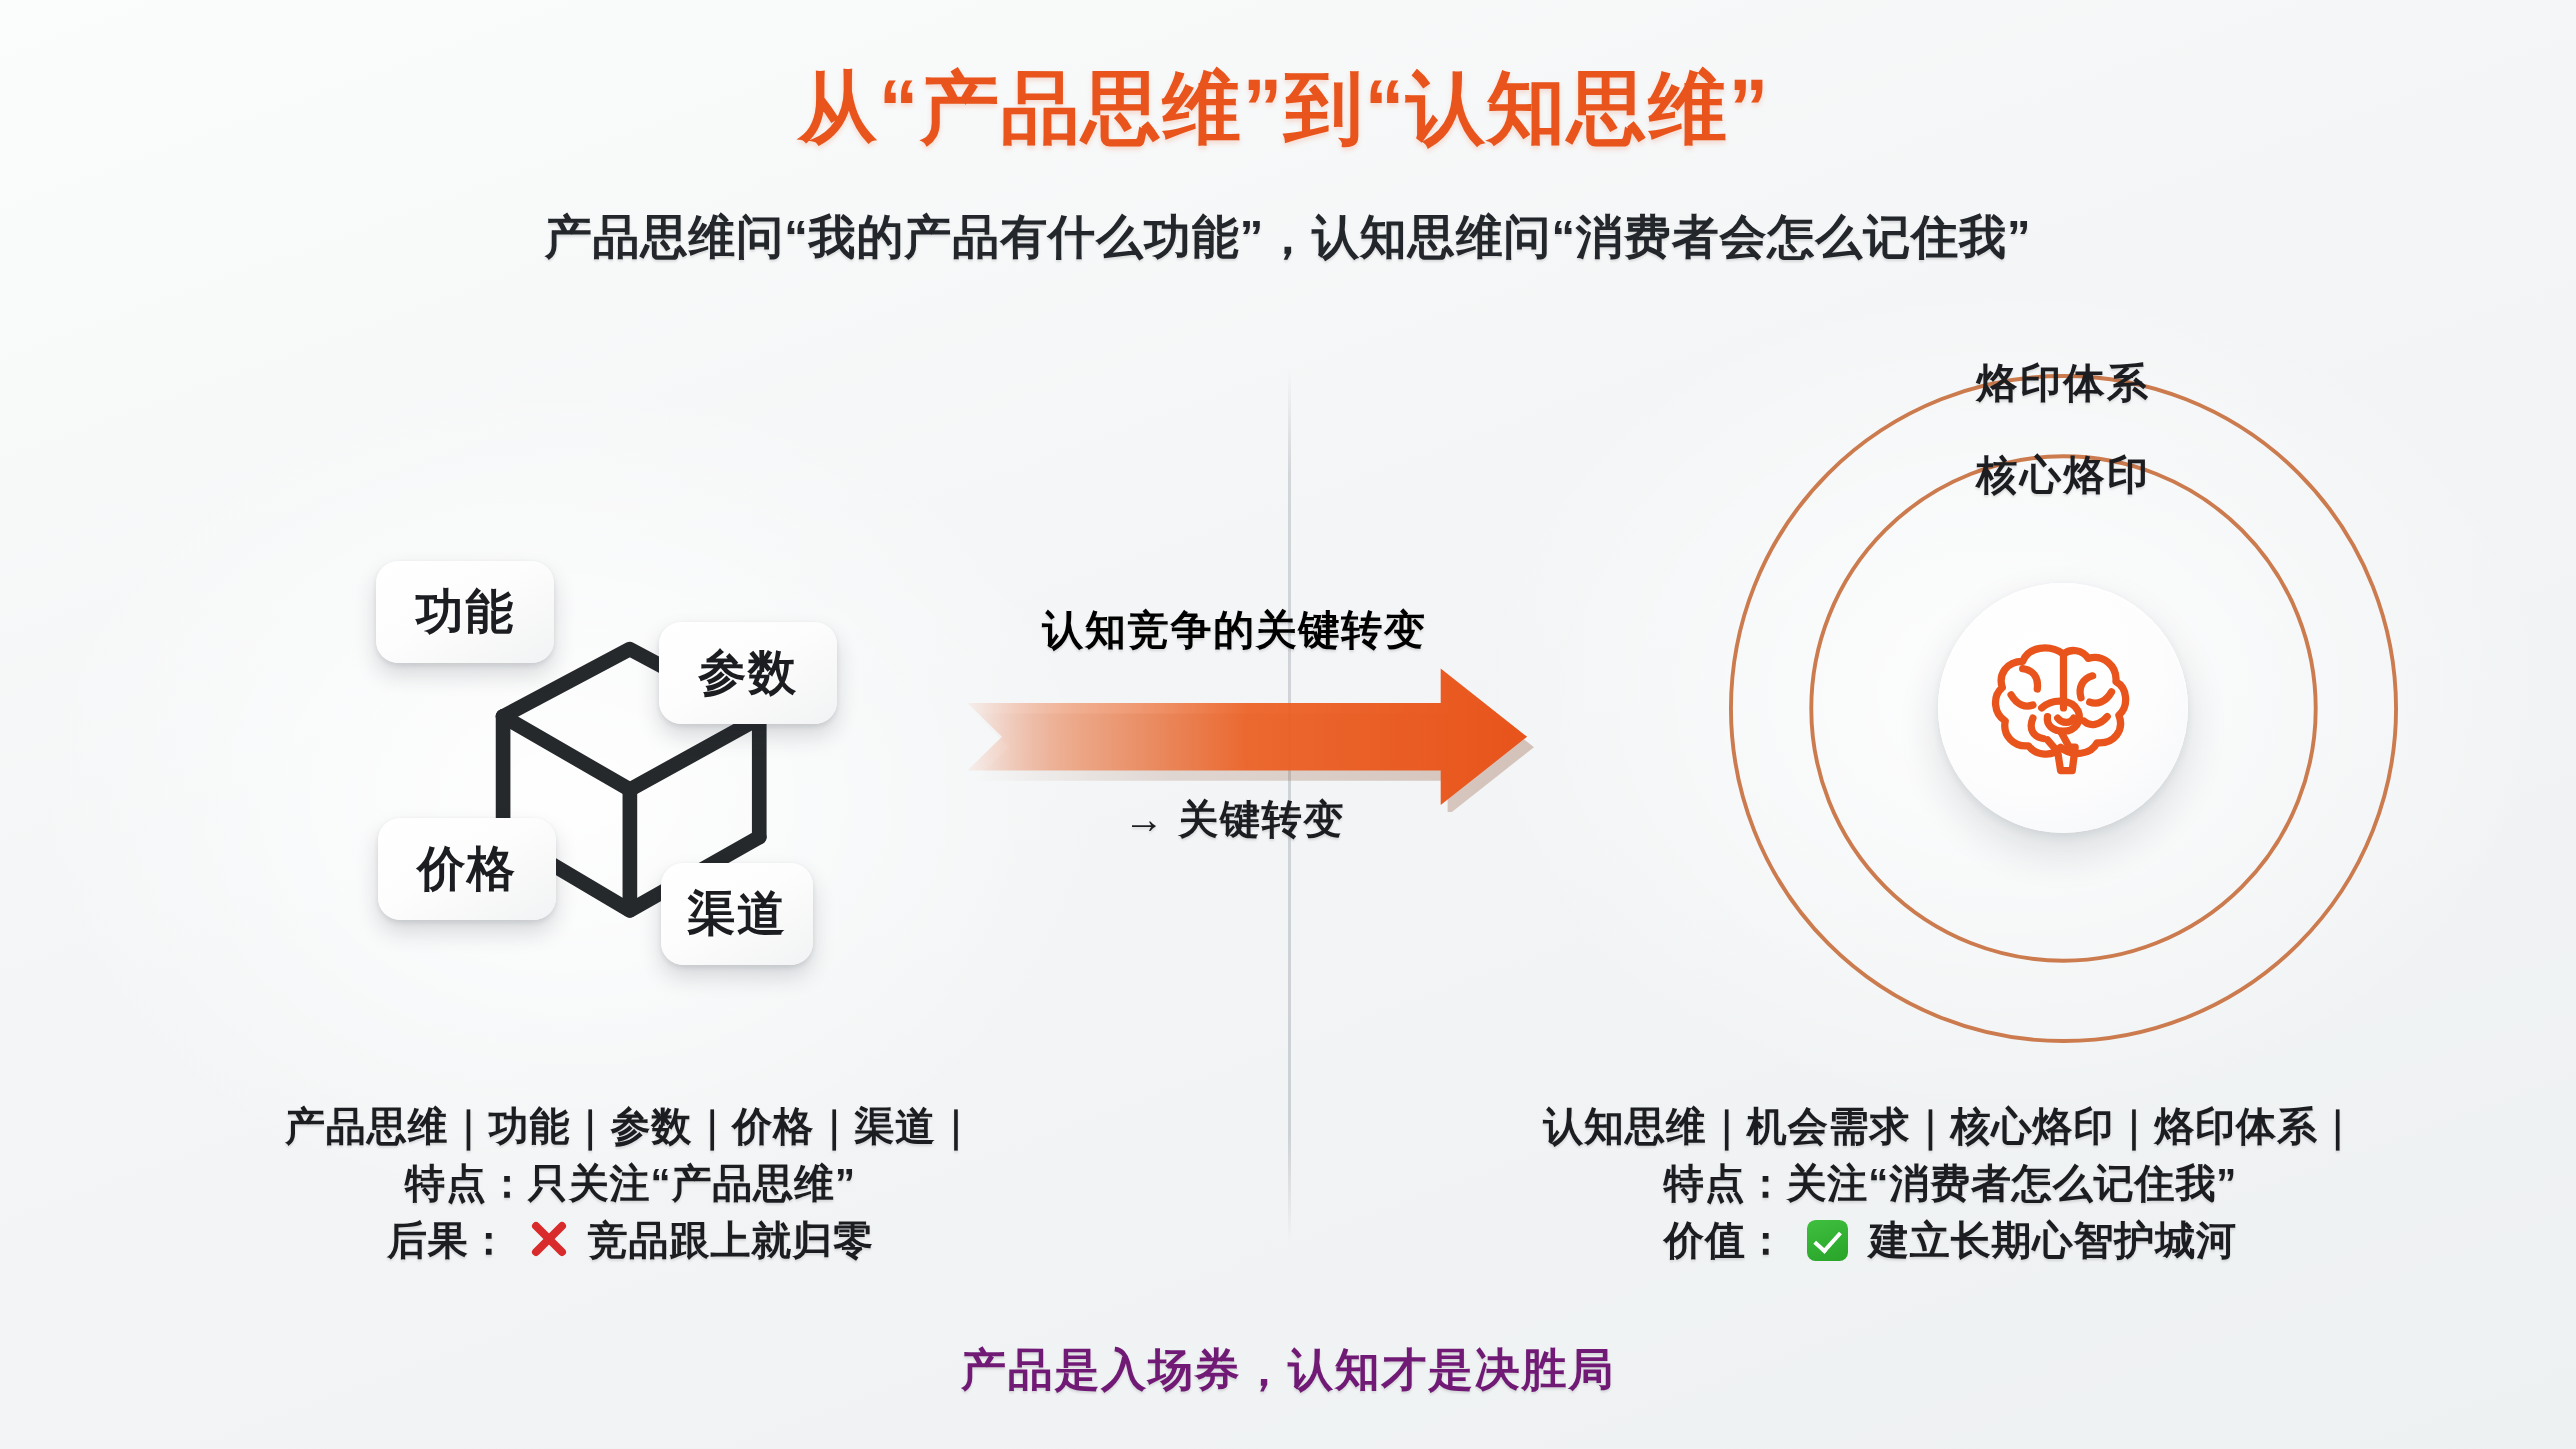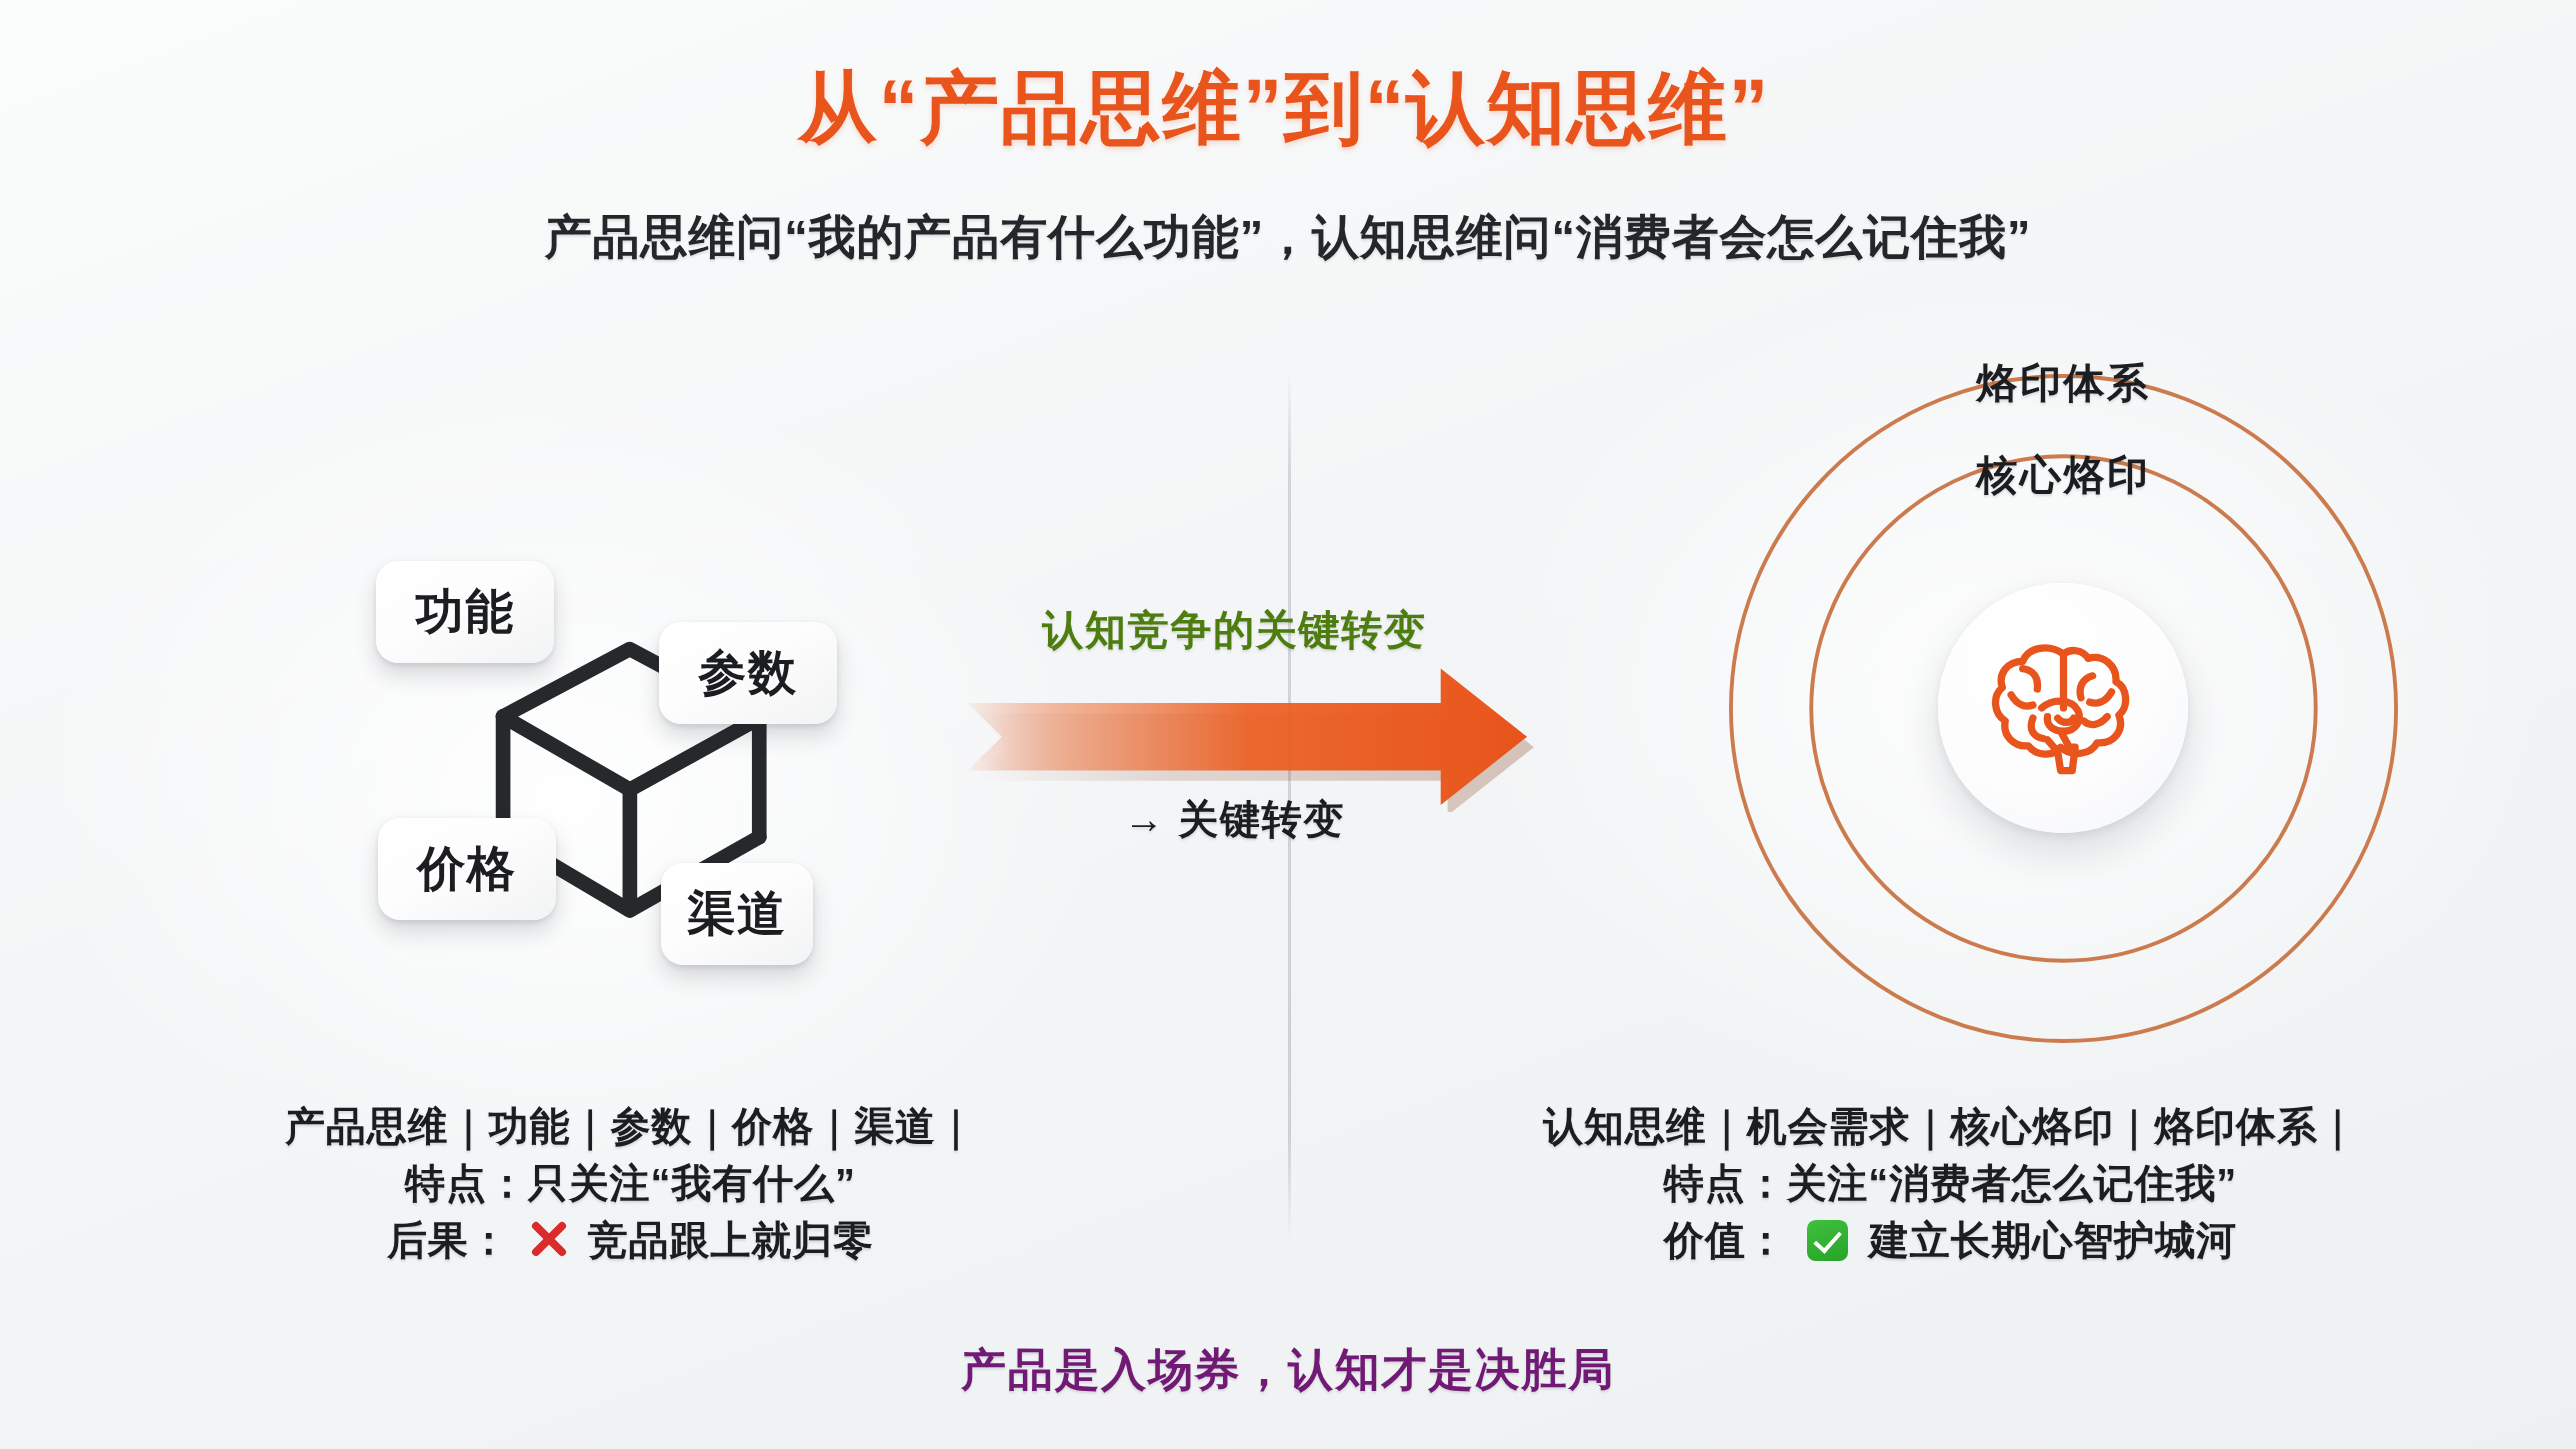--- a/index.html
+++ b/index.html
@@ -67,21 +67,21 @@
   }
   .chip-gongneng{left:5.2px;  top:43px;  width:178px;height:102px;}
   .chip-canshu  {left:288px;top:104px; width:178px;height:102px;}
   .chip-jiage   {left:7px;  top:300px; width:178px;height:102px;}
   .chip-qudao   {left:290px;top:345px; width:152px;height:102px;text-align:center;}
 
   
   .arrow-caption-top{
     position:absolute;left:993px;top:603px;width:483px;
     text-align:center;
-    font-size:41px;font-weight:bold;color:#4d7c0f;letter-spacing:1.7px;
+    font-size:41px;font-weight:bold;color:#000000;letter-spacing:1.7px;
     text-shadow:0 1.7px 2.6px rgba(0,0,0,0.12);
     white-space:nowrap;
   }
   .arrow-caption-bottom{
     position:absolute;left:993px;top:792px;width:483px;
     text-align:center;
     font-size:40px;font-weight:bold;color:#1b1d20;letter-spacing:1.7px;
     text-shadow:0 1.7px 2.6px rgba(0,0,0,0.12);
     white-space:nowrap;
   }
@@ -245,21 +245,21 @@
       <path d="M96 128 L108 150 L116 150 L112 182 L96 182 L92 156 L78 140"></path>
     </g>
   </svg>
 
   <div class="ring-label ring-label-1">烙印体系</div>
   <div class="ring-label ring-label-2">核心烙印</div>
 </div>
 
 <div class="col col-left">
   <div class="line">产品思维｜功能｜参数｜价格｜渠道｜</div>
-  <div class="line">特点：只关注“我有什么”</div>
+  <div class="line">特点：只关注“产品思维”</div>
   <div class="line">
     <span>后果：</span>
     <svg class="mark-x" viewBox="0 0 40 40">
       <g stroke="#D92B2B" stroke-width="8" stroke-linecap="round">
         <line x1="7" y1="7" x2="33" y2="33"></line>
         <line x1="33" y1="7" x2="7" y2="33"></line>
       </g>
     </svg>
     <span>竞品跟上就归零</span>
   </div>

